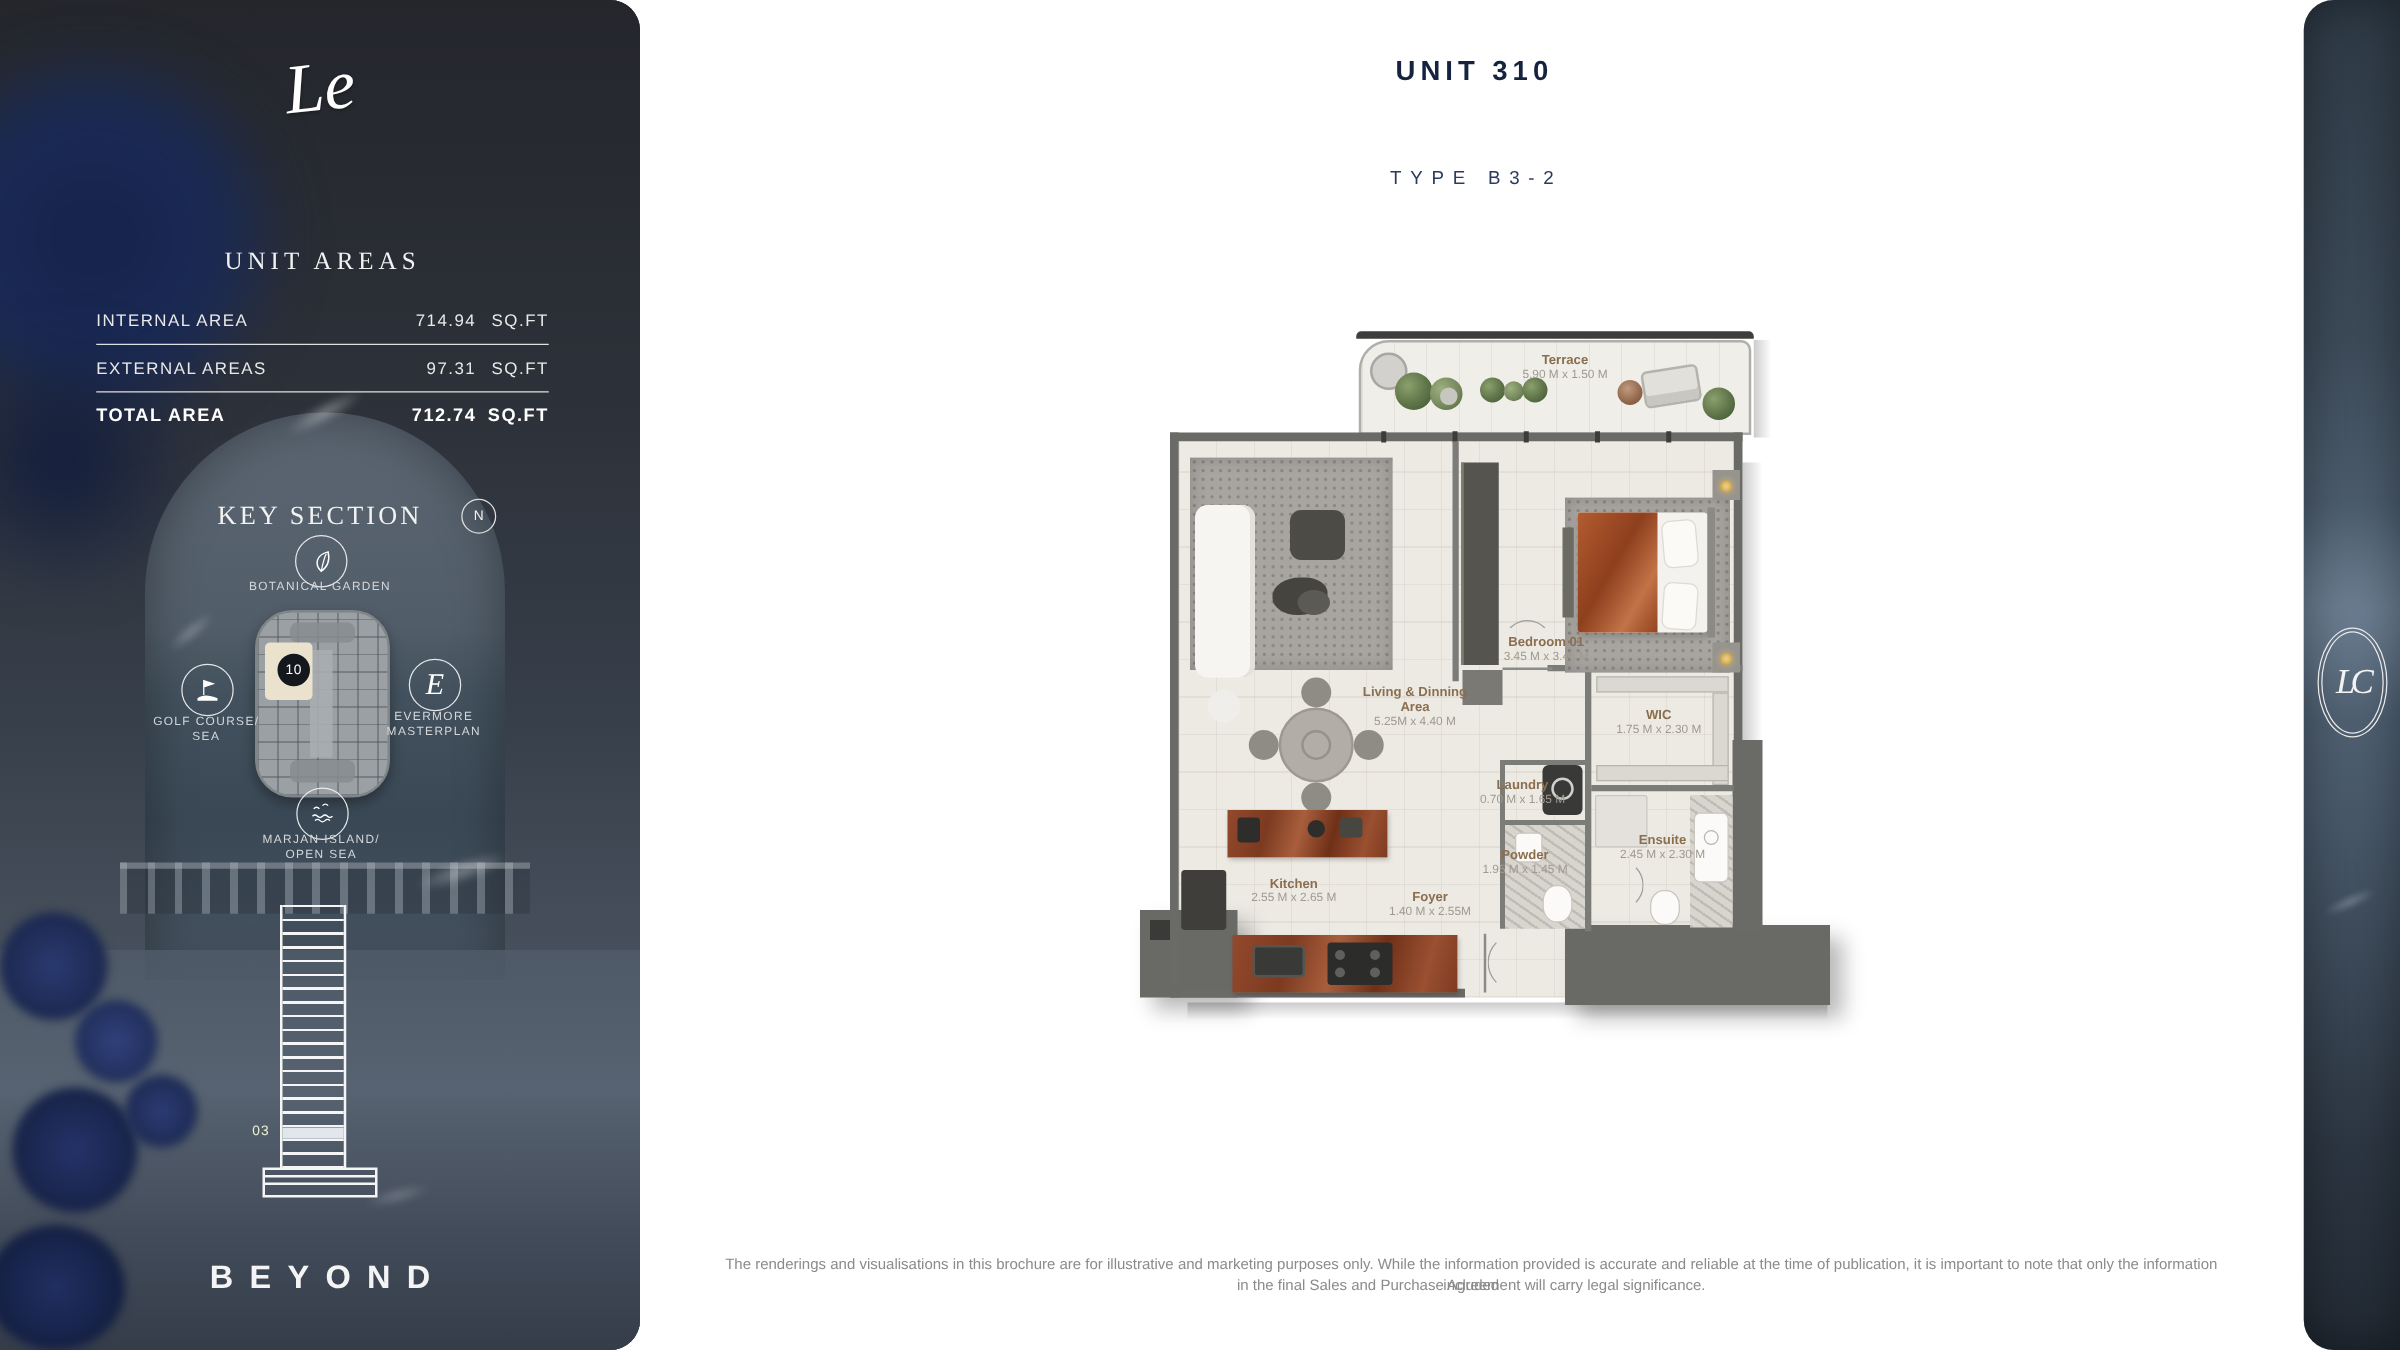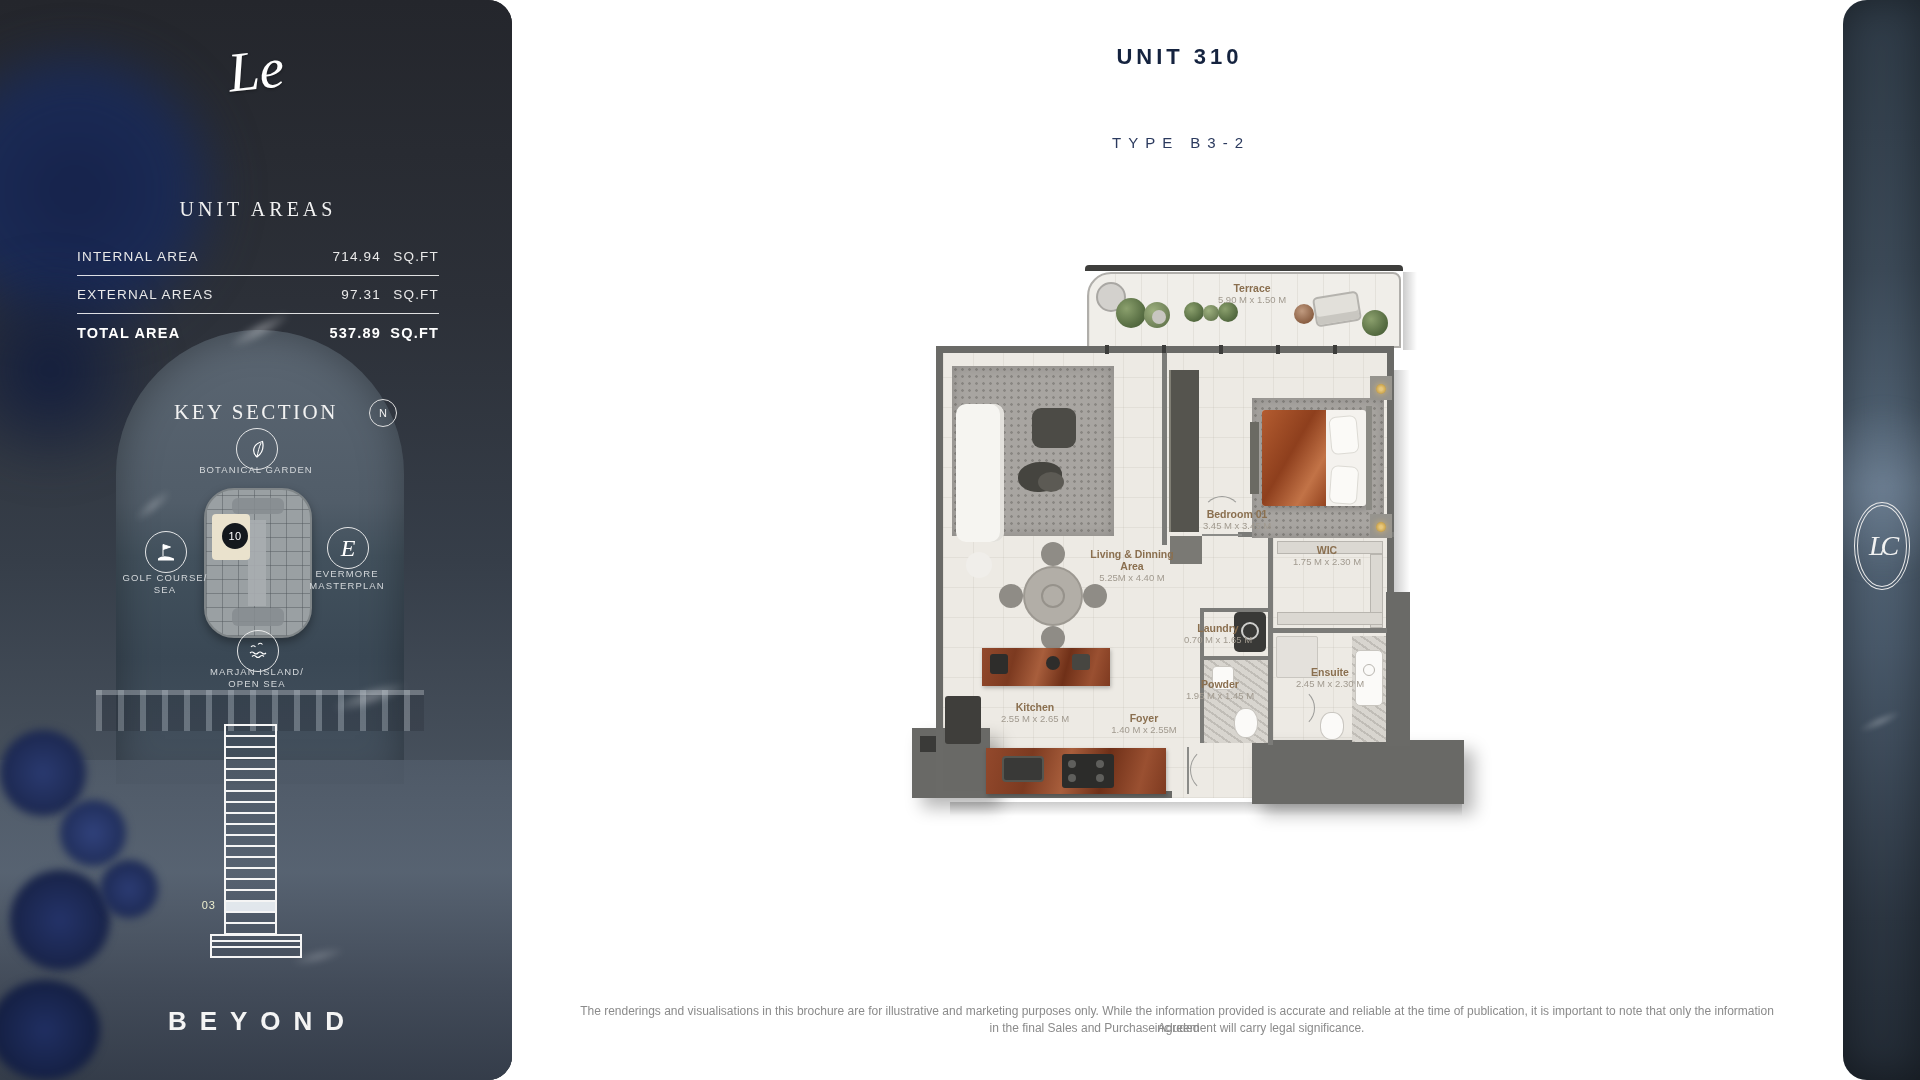--- a/index.html
+++ b/index.html
@@ -160,21 +160,21 @@
       </div>
       <div class="ua-div"></div>
       <div class="ua-row">
         <span class="ua-l">EXTERNAL AREAS</span>
         <span class="ua-v">97.31</span>
         <span class="ua-u">SQ.FT</span>
       </div>
       <div class="ua-div"></div>
       <div class="ua-row total">
         <span class="ua-l">TOTAL AREA</span>
-        <span class="ua-v">537.89</span>
+        <span class="ua-v">712.74</span>
         <span class="ua-u">SQ.FT</span>
       </div>
     </div>
 
     <div class="ks-title">KEY SECTION</div>
     <div class="compass">
       <span>N</span>
     </div>
 
     <div class="icon-circle" style="left:236px;top:428px;">
@@ -354,21 +354,21 @@
         <div class="rd">5.90 M x 1.50 M</div>
       </div>
       <div class="rl" style="left:232px;top:288px;">
         <div class="rn">Living &amp; Dinning Area</div>
         <div class="rd">5.25M x 4.40 M</div>
       </div>
       <div class="rl" style="left:337px;top:248px;">
         <div class="rn">Bedroom 01</div>
         <div class="rd">3.45 M x 3.45 M</div>
       </div>
-      <div class="rl" style="left:427px;top:284px;">
+      <div class="rl" style="left:427px;top:306px;">
         <div class="rn">WIC</div>
         <div class="rd">1.75 M x 2.30 M</div>
       </div>
       <div class="rl" style="left:318px;top:362px;">
         <div class="rn">Laundry</div>
         <div class="rd">0.70 M x 1.65 M</div>
       </div>
       <div class="rl" style="left:320px;top:418px;">
         <div class="rn">Powder</div>
         <div class="rd">1.95 M x 1.45 M</div>

